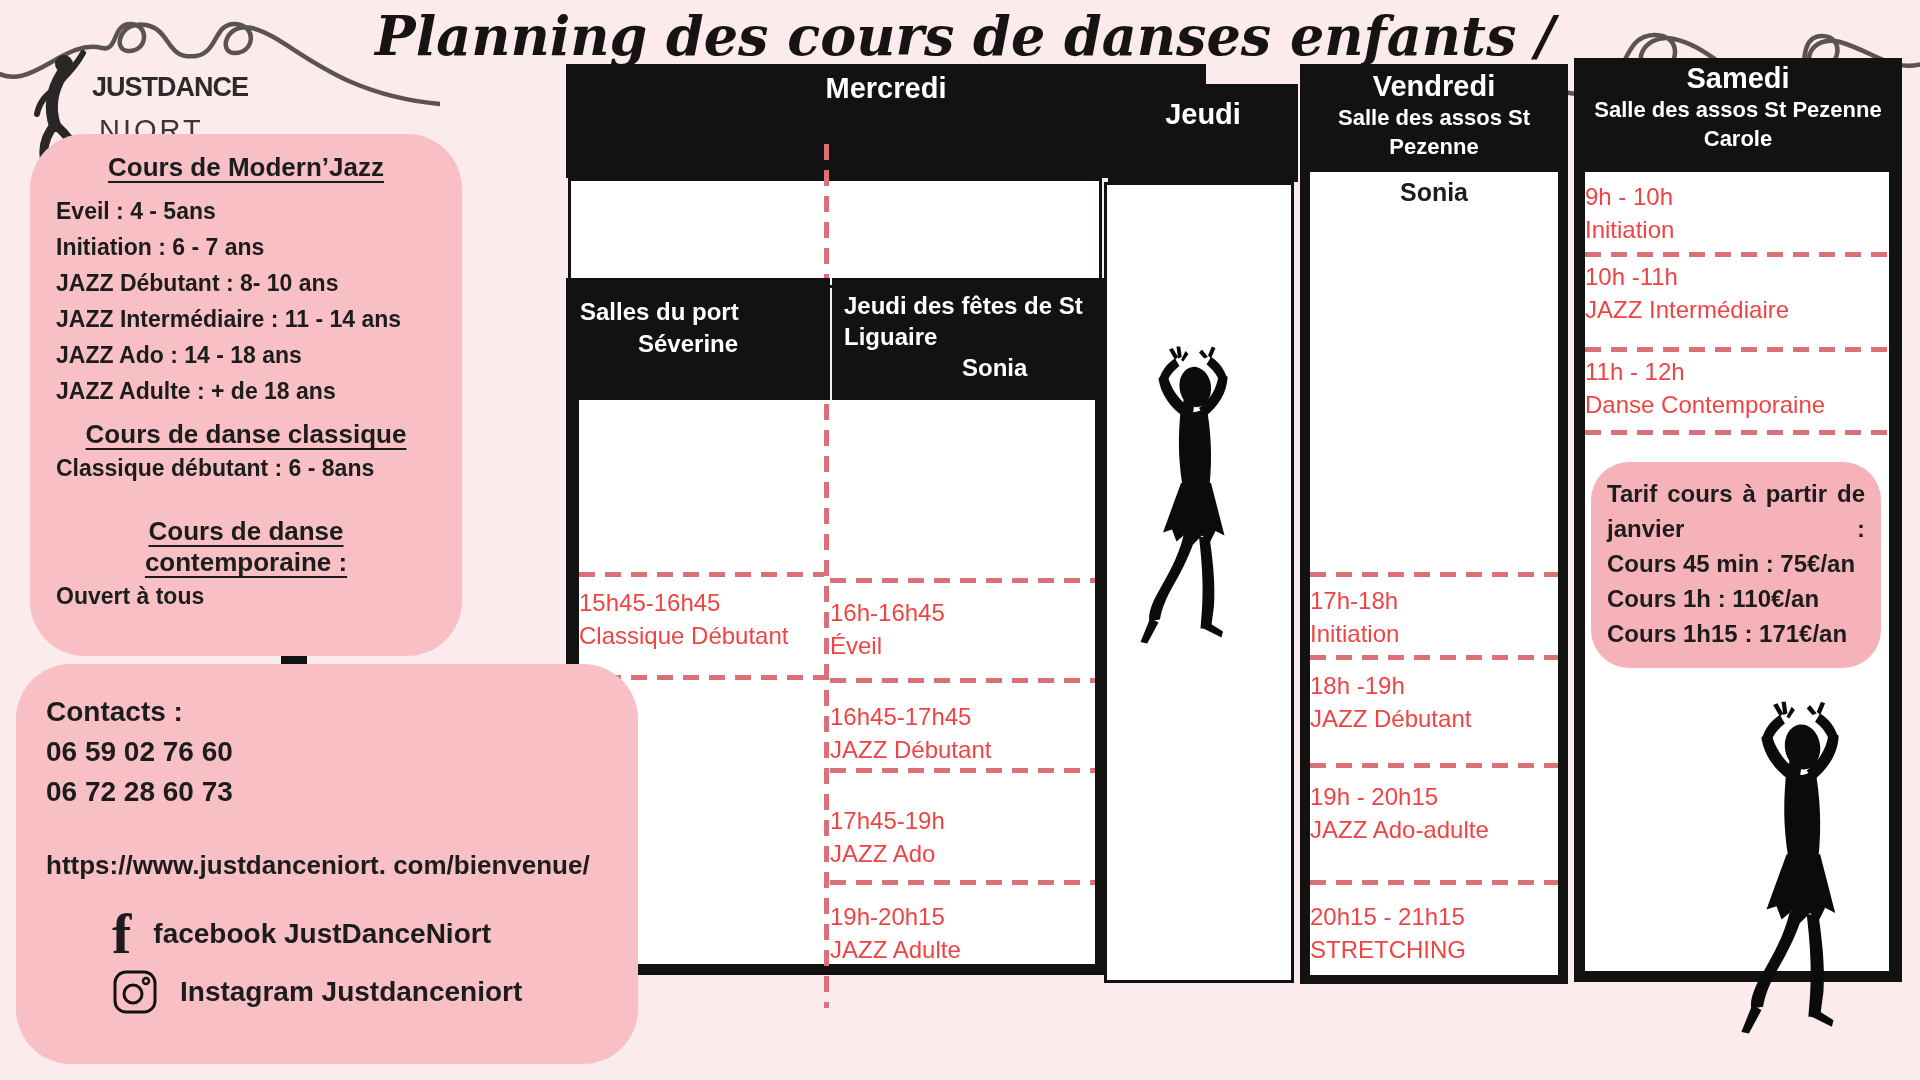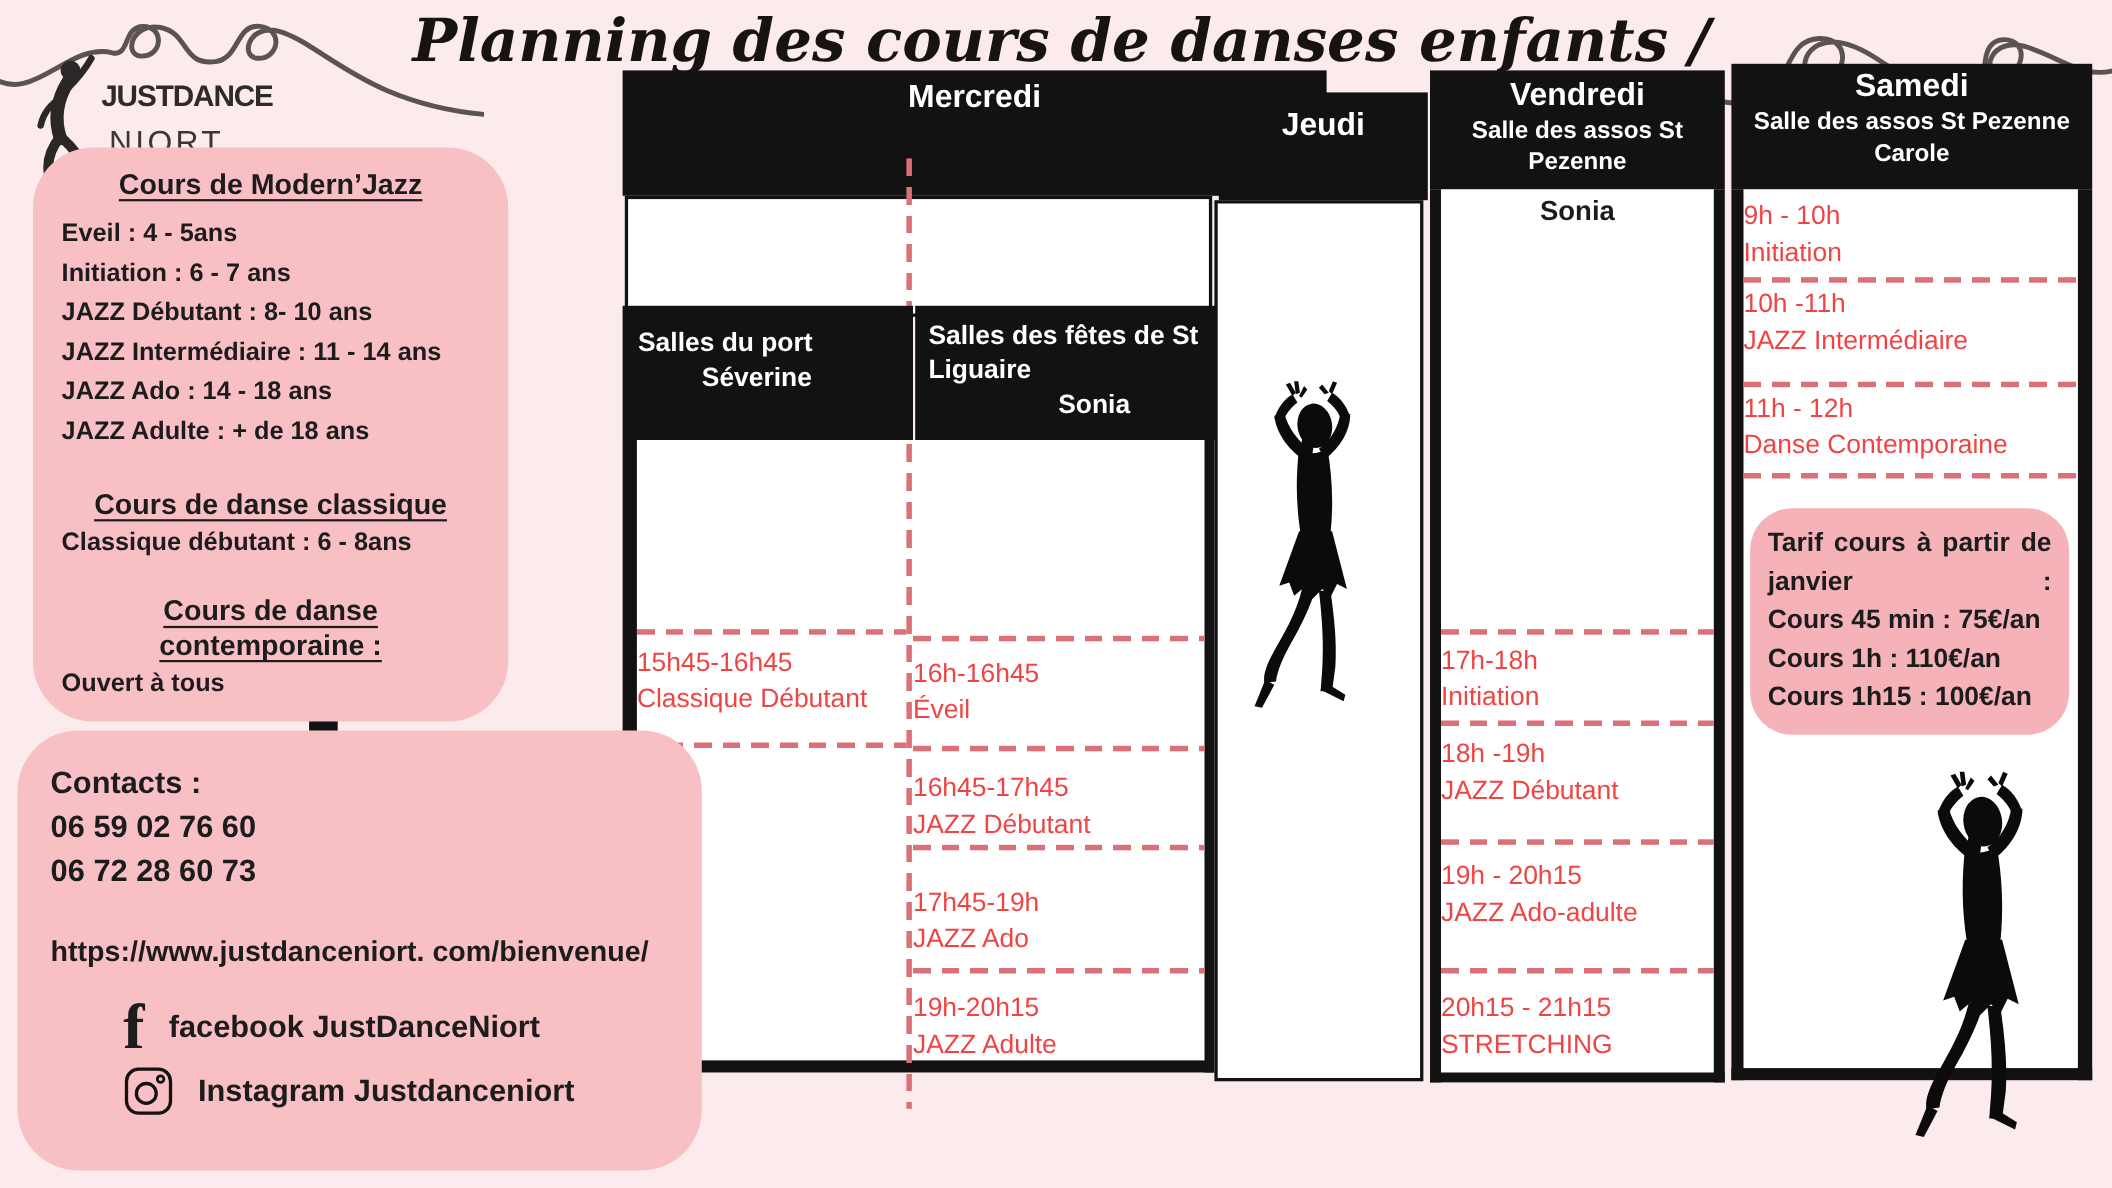--- a/index.html
+++ b/index.html
@@ -20,21 +20,21 @@
   .logo-city{position:absolute;left:99px;top:114px;font-size:29px;letter-spacing:3px;color:#3a3636;}
   
   .title{position:absolute;left:340px;top:4px;width:1250px;text-align:center;
     font-family:"DejaVu Serif",serif;font-style:italic;font-weight:bold;font-size:54px;color:#171313;}
   
   .pinkbox{position:absolute;background:var(--pink);border-radius:55px;}
   .box1{left:30px;top:134px;width:432px;height:522px;padding:18px 26px;z-index:5;}
   .box2{left:16px;top:664px;width:622px;height:400px;padding:28px 30px;z-index:5;}
   .bx-title{font-size:26px;font-weight:bold;text-align:center;text-decoration:underline;text-underline-offset:5px;}
   .bx-line{font-size:23px;font-weight:bold;line-height:36px;}
-  .mt26{margin-top:34px;}.mt30{margin-top:30px;}.mb10{margin-bottom:10px;}
+  .mt26{margin-top:10px;}.mt30{margin-top:30px;}.mb10{margin-bottom:10px;}
   .divider-mark{position:absolute;left:281px;top:648px;width:26px;height:17px;background:var(--ink);}
   .c-title{font-size:28px;font-weight:bold;line-height:40px;}
   .c-phone{font-size:28px;font-weight:bold;line-height:40px;}
   .c-web{font-size:26px;font-weight:bold;margin-top:38px;}
   .soc-row{display:flex;align-items:center;gap:22px;margin-left:66px;cursor:pointer;}
   .soc-label{font-size:28px;font-weight:bold;}
   .fb-glyph{font-size:58px;font-weight:bold;line-height:46px;font-family:"Liberation Serif",serif;}
   
   .blk{position:absolute;background:var(--ink);color:#fff;z-index:2;}
   .day{font-size:29px;font-weight:bold;text-align:center;}
@@ -117,21 +117,21 @@
 <div class="blk" style="left:566px;top:64px;width:640px;height:114px;padding-top:8px">
   <div class="day">Mercredi</div>
 </div>
 <div class="whitebox" style="left:568px;top:178px;width:534px;height:110px;border:3px solid #121212"></div>
 
 <div class="blk subhdr" style="left:566px;top:278px;width:264px;height:122px;padding-left:14px">
   <div>Salles du port</div>
   <div style="padding-left:58px">Séverine</div>
 </div>
 <div class="blk subhdr" style="left:832px;top:278px;width:274px;height:122px;padding:12px 8px 0 12px;line-height:31px">
-  <div>Salles des fêtes de St Liguaire</div>
+  <div>Jeudi des fêtes de St Liguaire</div>
   <div style="padding-left:118px">Sonia</div>
 </div>
 
 <div class="whitebox" style="left:566px;top:400px;width:540px;height:575px;border-left:13px solid #121212;border-right:11px solid #121212;border-bottom:11px solid #121212">
   <div class="dash-h" style="left:0;top:172px;width:245px"></div>
   <div class="dash-h" style="left:251px;top:178px;width:265px"></div>
   <div class="slot" style="left:0;top:186px;width:245px">
     <div>15h45-16h45</div>
     <div>Classique Débutant</div>
   </div>
@@ -230,21 +230,21 @@
   <div class="dash-h" style="left:0;top:175px;width:304px"></div>
   <div class="slot" style="left:0;top:183px;width:304px">
     <div>11h - 12h</div>
     <div>Danse Contemporaine</div>
   </div>
   <div class="dash-h" style="left:0;top:258px;width:304px"></div>
   <div class="tarif">
     <div class="justify">Tarif cours à partir de janvier :</div>
     <div>Cours 45 min : 75€/an</div>
     <div>Cours 1h : 110€/an</div>
-    <div>Cours 1h15 : 100€/an</div>
+    <div>Cours 1h15 : 171€/an</div>
   </div>
 </div>
 <svg class="dancer" style="left:1716px;top:700px" width="168" height="352" viewBox="0 0 200 420">
   <g fill="#0b0b0b">
     <ellipse cx="103" cy="56" rx="21" ry="27" transform="rotate(-8 103 56)"></ellipse>
     <path d="M88,70 C80,110 84,160 92,205 L106,200 C98,156 96,110 102,78 Z"></path>
     <path d="M84,82 C80,120 80,150 86,188 L122,188 C126,150 124,115 118,82 C106,92 94,92 84,82 Z"></path>
     <path d="M88,96 C70,84 56,64 54,44 L66,40 C70,58 82,74 96,84 Z"></path>
     <path d="M54,48 C58,34 66,24 76,18 L82,28 C74,34 68,42 65,50 Z"></path>
     <path d="M76,20 L68,6 L73,4 L80,16 Z"></path>

